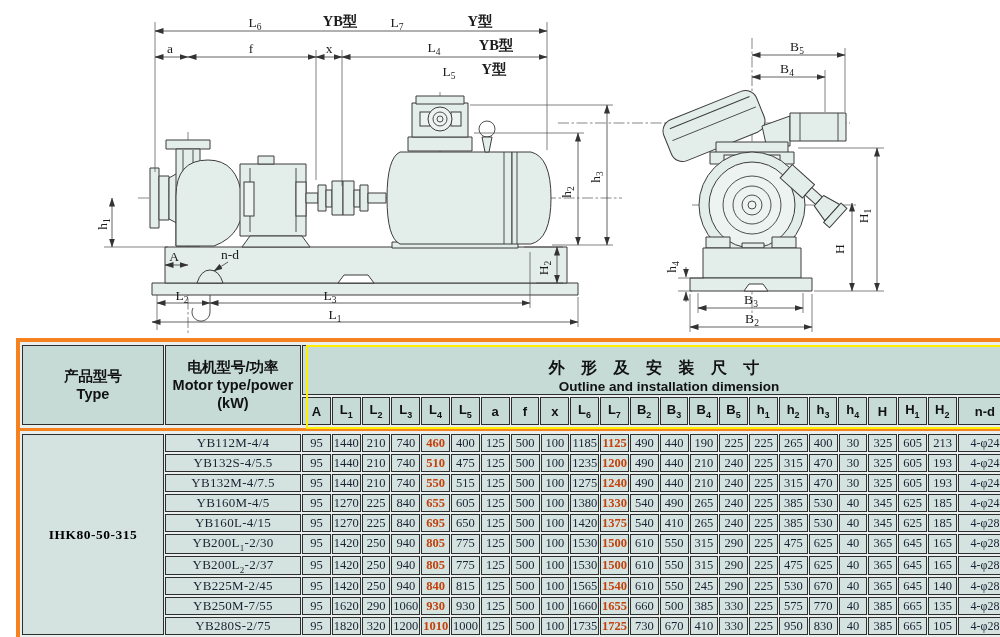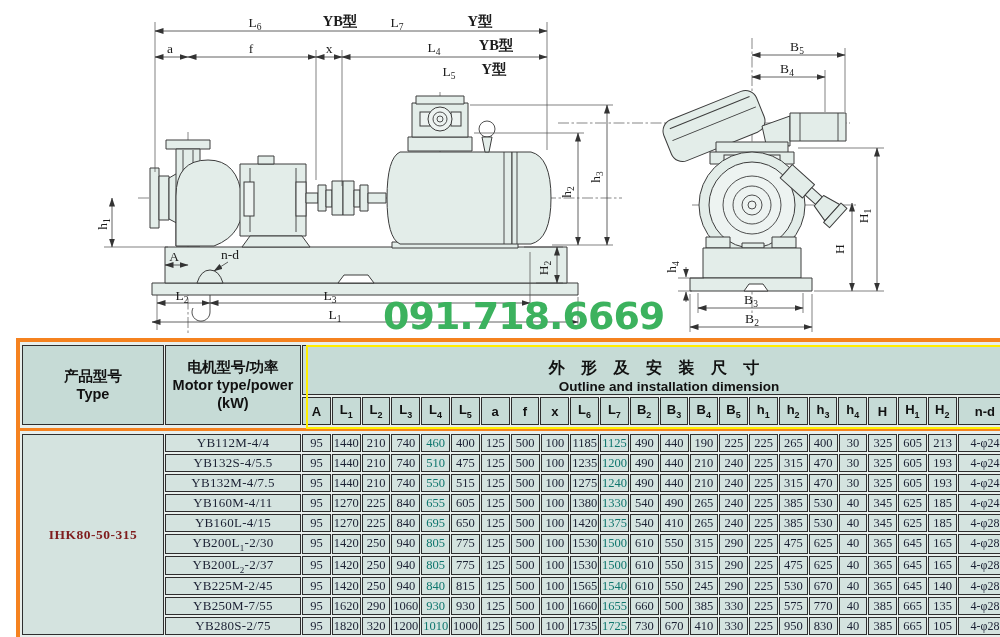--- a/index.html
+++ b/index.html
@@ -29,24 +29,24 @@
                   background:#cfe0db;overflow:hidden;white-space:nowrap;padding:0;}
   .hdr-wrap{background:#e8efec;padding:1px;}
   .body-wrap{background:#e8efec;padding:1px;margin-top:3px;}
   .tbl th{font-family:"Liberation Sans",sans-serif;color:#111;background:#c6dbd6;}
   .th-type,.th-motor{font-size:14.5px;font-weight:bold;line-height:1.25;}
   .th-dim .zh{font-size:16px;font-weight:bold;letter-spacing:6px;padding-top:12px;}
   .th-dim .en{font-size:13.5px;font-weight:bold;letter-spacing:0;padding-left:24px;}
   .letter{font-size:13px;font-weight:bold;height:28px;}
   .letter sub{font-size:9px;}
   .tbl td{font-family:"Liberation Serif",serif;font-size:12.5px;color:#1b2033;height:18px;background:#d4e3df;}
-  td.typeval{font-size:13.5px;font-weight:bold;letter-spacing:.5px;color:#7f1d1d;}
+  td.typeval{font-size:13.5px;font-weight:bold;letter-spacing:.5px;color:#000000;}
   td.motor{font-size:13px;letter-spacing:.3px;margin-top:26px;}
   td.motor sub{font-size:9px;}
-  td.c4,td.c10{font-weight:normal;color:#0f766e;}
+  td.c4,td.c10{font-weight:bold;color:#c2410c;}
   td.c22{font-size:12px;margin-top:37px;}
   .row1{height:46px;}
   .yellow-frame{position:absolute;left:286px;top:3px;width:708px;height:84px;border:2px solid #ffee00;
                 box-sizing:border-box;pointer-events:none;z-index:3;}
 </style>
 </head>
 <body>
 
 <div class="stage">
 
@@ -248,21 +248,20 @@
           <text x="797" y="51" class="dlabel"><tspan>B</tspan><tspan class="dsub" dy="3">5</tspan></text>
           <text x="787" y="73" class="dlabel"><tspan>B</tspan><tspan class="dsub" dy="3">4</tspan></text>
           <text x="676" y="267" transform="rotate(-90 676 267)" class="dlabel"><tspan>h</tspan><tspan class="dsub" dy="3">4</tspan></text>
           <text x="751" y="304" class="dlabel"><tspan>B</tspan><tspan class="dsub" dy="3">3</tspan></text>
           <text x="752" y="323" class="dlabel"><tspan>B</tspan><tspan class="dsub" dy="3">2</tspan></text>
           <text x="844" y="249" transform="rotate(-90 844 249)" class="dlabel">H</text>
           <text x="868" y="216" transform="rotate(-90 868 216)" class="dlabel"><tspan>H</tspan><tspan class="dsub" dy="3">1</tspan></text>
         </g>
     </svg>
 
-    <div class="watermark">091.718.6669</div>
   </div>
 
   <div class="spec-table">
     <div class="hdr-wrap" style="position:relative;">
       <table class="tbl">
         <colgroup>
           <col style="width:142px">
             <col style="width:136px">
           <col span="22">
             <col style="width:54px">
@@ -394,21 +393,21 @@
               <td class="num c15">225</td>
               <td class="num c16">315</td>
               <td class="num c17">470</td>
               <td class="num c18">30</td>
               <td class="num c19">325</td>
               <td class="num c20">605</td>
               <td class="num c21">193</td>
               <td class="num c22">4-φ24</td>
             </tr>
             <tr>
-              <td class="motor">YB160M-4/11</td>
+              <td class="motor">YB160M-4/5</td>
               <td class="num c0">95</td>
               <td class="num c1">1270</td>
               <td class="num c2">225</td>
               <td class="num c3">840</td>
               <td class="num c4">655</td>
               <td class="num c5">605</td>
               <td class="num c6">125</td>
               <td class="num c7">500</td>
               <td class="num c8">100</td>
               <td class="num c9">1380</td>

